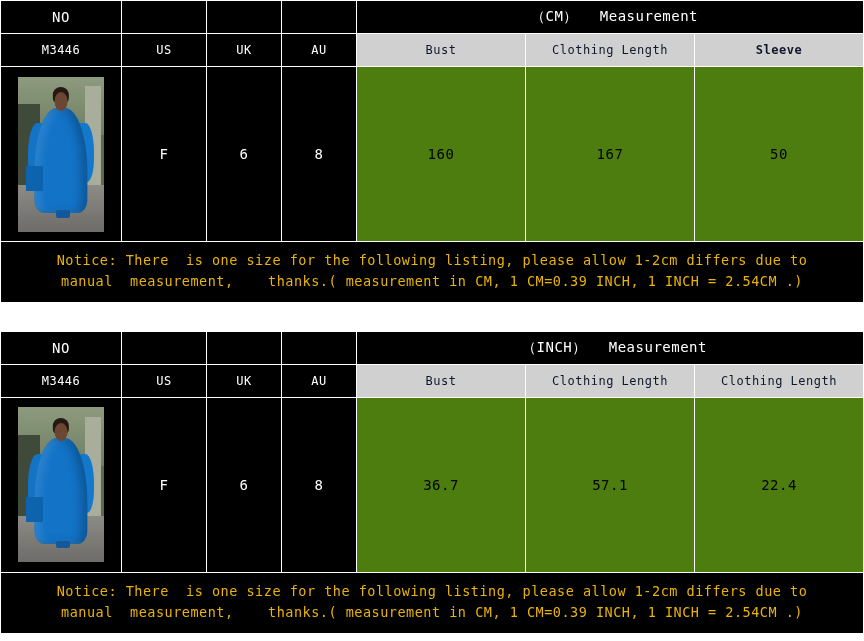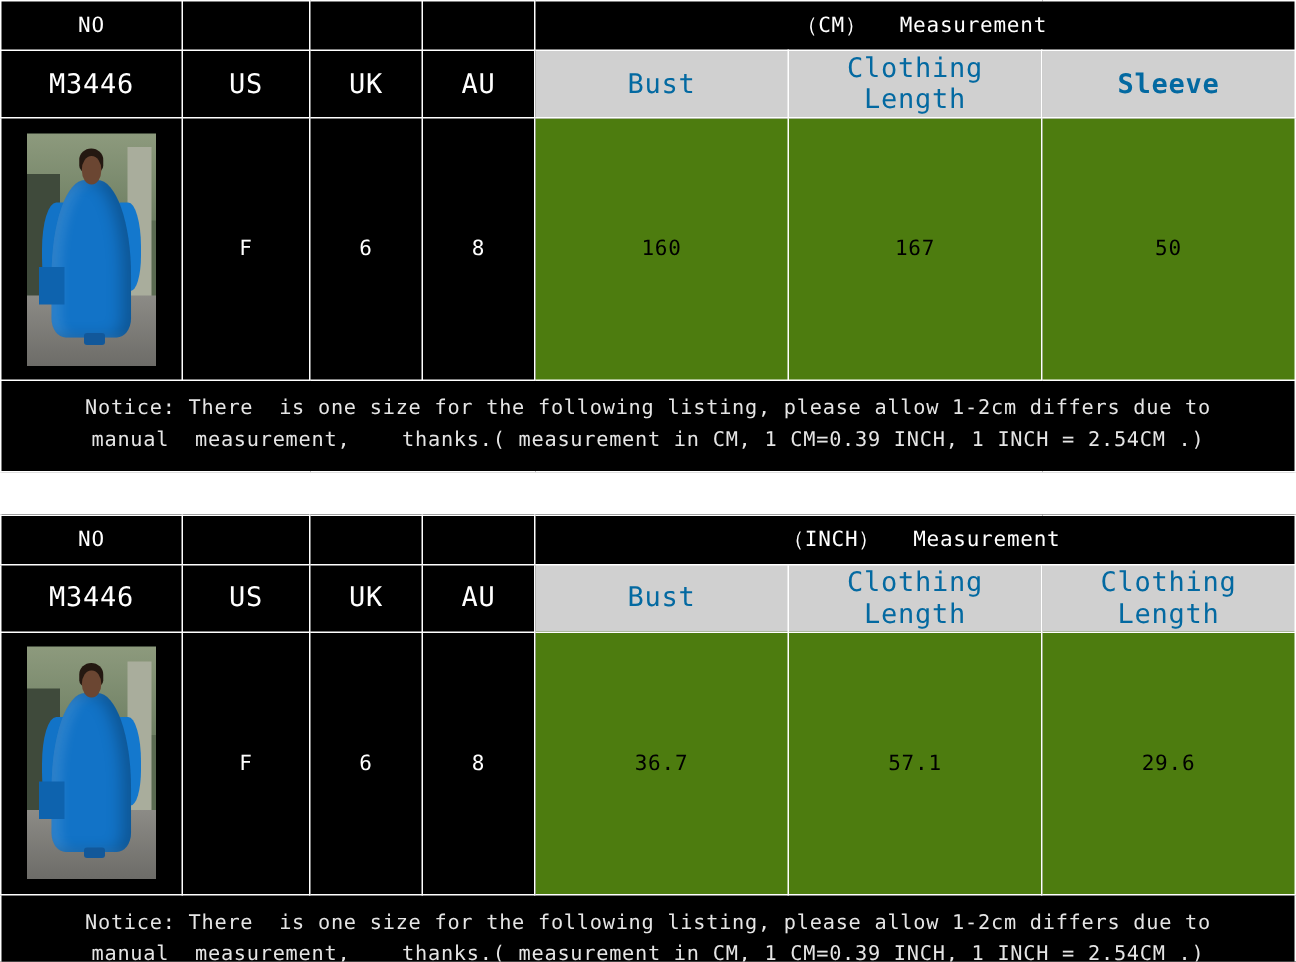--- a/index.html
+++ b/index.html
@@ -48,25 +48,25 @@
     background: #000000;
     color: #ffffff;
     padding-left: 10px;
   }
   .hdr-unit .unit-label {
     display: inline-block;
     margin-right: 22px;
   }
   .sub-row td {
     height: 30px;
-    font-size: 18px;
+    font-size: 12px;
   }
   .meas-head {
     background: #d0d0d0;
-    color: #0369a1;
+    color: #0f172a;
   }
   .black-cell {
     background: #000000;
     color: #ffffff;
   }
   .code-cell {
     font-size: 14px;
   }
   .img-cell {
     padding: 0;
@@ -175,21 +175,21 @@
   .val-black {
     background: #000000;
     color: #ffffff;
   }
   .val-gray {
     background: #4d7c0f;
     color: #000000;
   }
   .notice-row td {
     background: #000000;
-    color: #e5e5e5;
+    color: #eab308;
     font-size: 13.5px;
     line-height: 1.55;
     padding: 8px 6px 10px 6px;
     text-align: center;
   }
   .notice-line {
     display: block;
     white-space: pre;
   }
   .gap {
@@ -290,21 +290,21 @@
             <div class="shoe"></div>
             <div class="hair"></div>
             <div class="head"></div>
           </div>
         </td>
         <td class="val-cell val-black">F</td>
         <td class="val-cell val-black">6</td>
         <td class="val-cell val-black">8</td>
         <td class="val-cell val-gray">36.7</td>
         <td class="val-cell val-gray">57.1</td>
-        <td class="val-cell val-gray">29.6</td>
+        <td class="val-cell val-gray">22.4</td>
       </tr>
       <tr class="notice-row">
         <td colspan="7">
           <span class="notice-line">Notice: There  is one size for the following listing, please allow 1-2cm differs due to</span>
           <span class="notice-line">manual  measurement,    thanks.( measurement in CM, 1 CM=0.39 INCH, 1 INCH = 2.54CM .)</span>
         </td>
       </tr>
     </tbody>
   </table>
 

